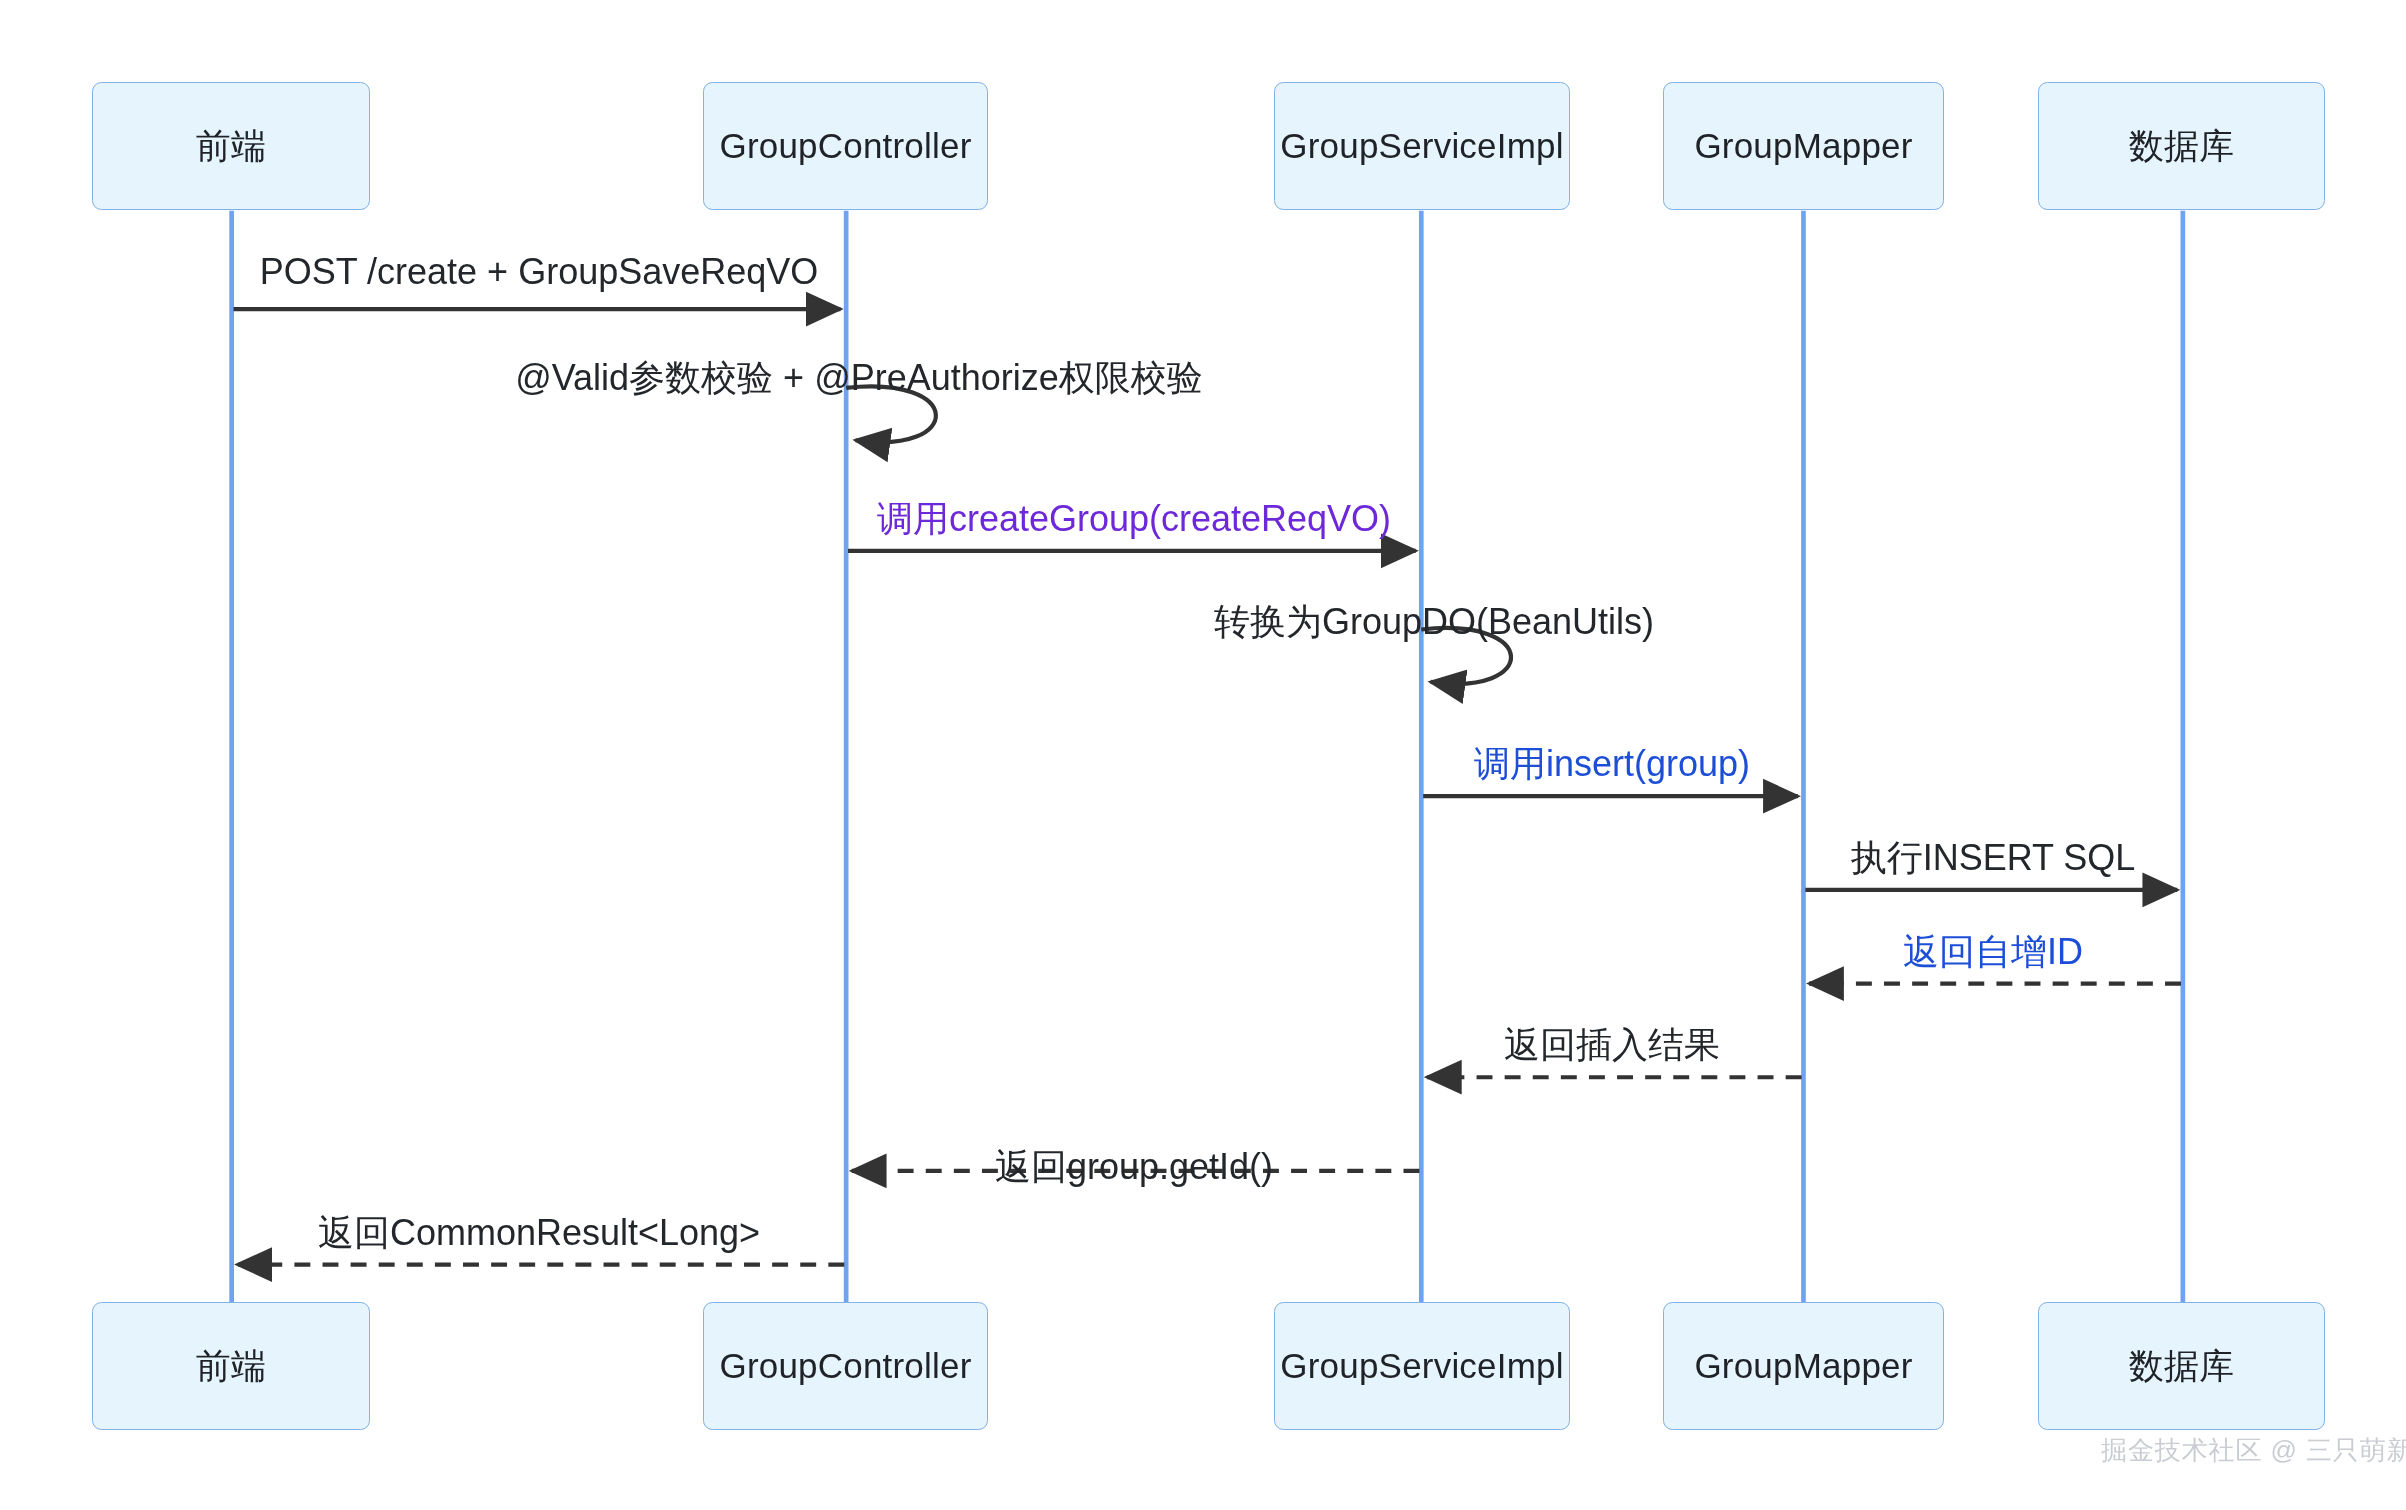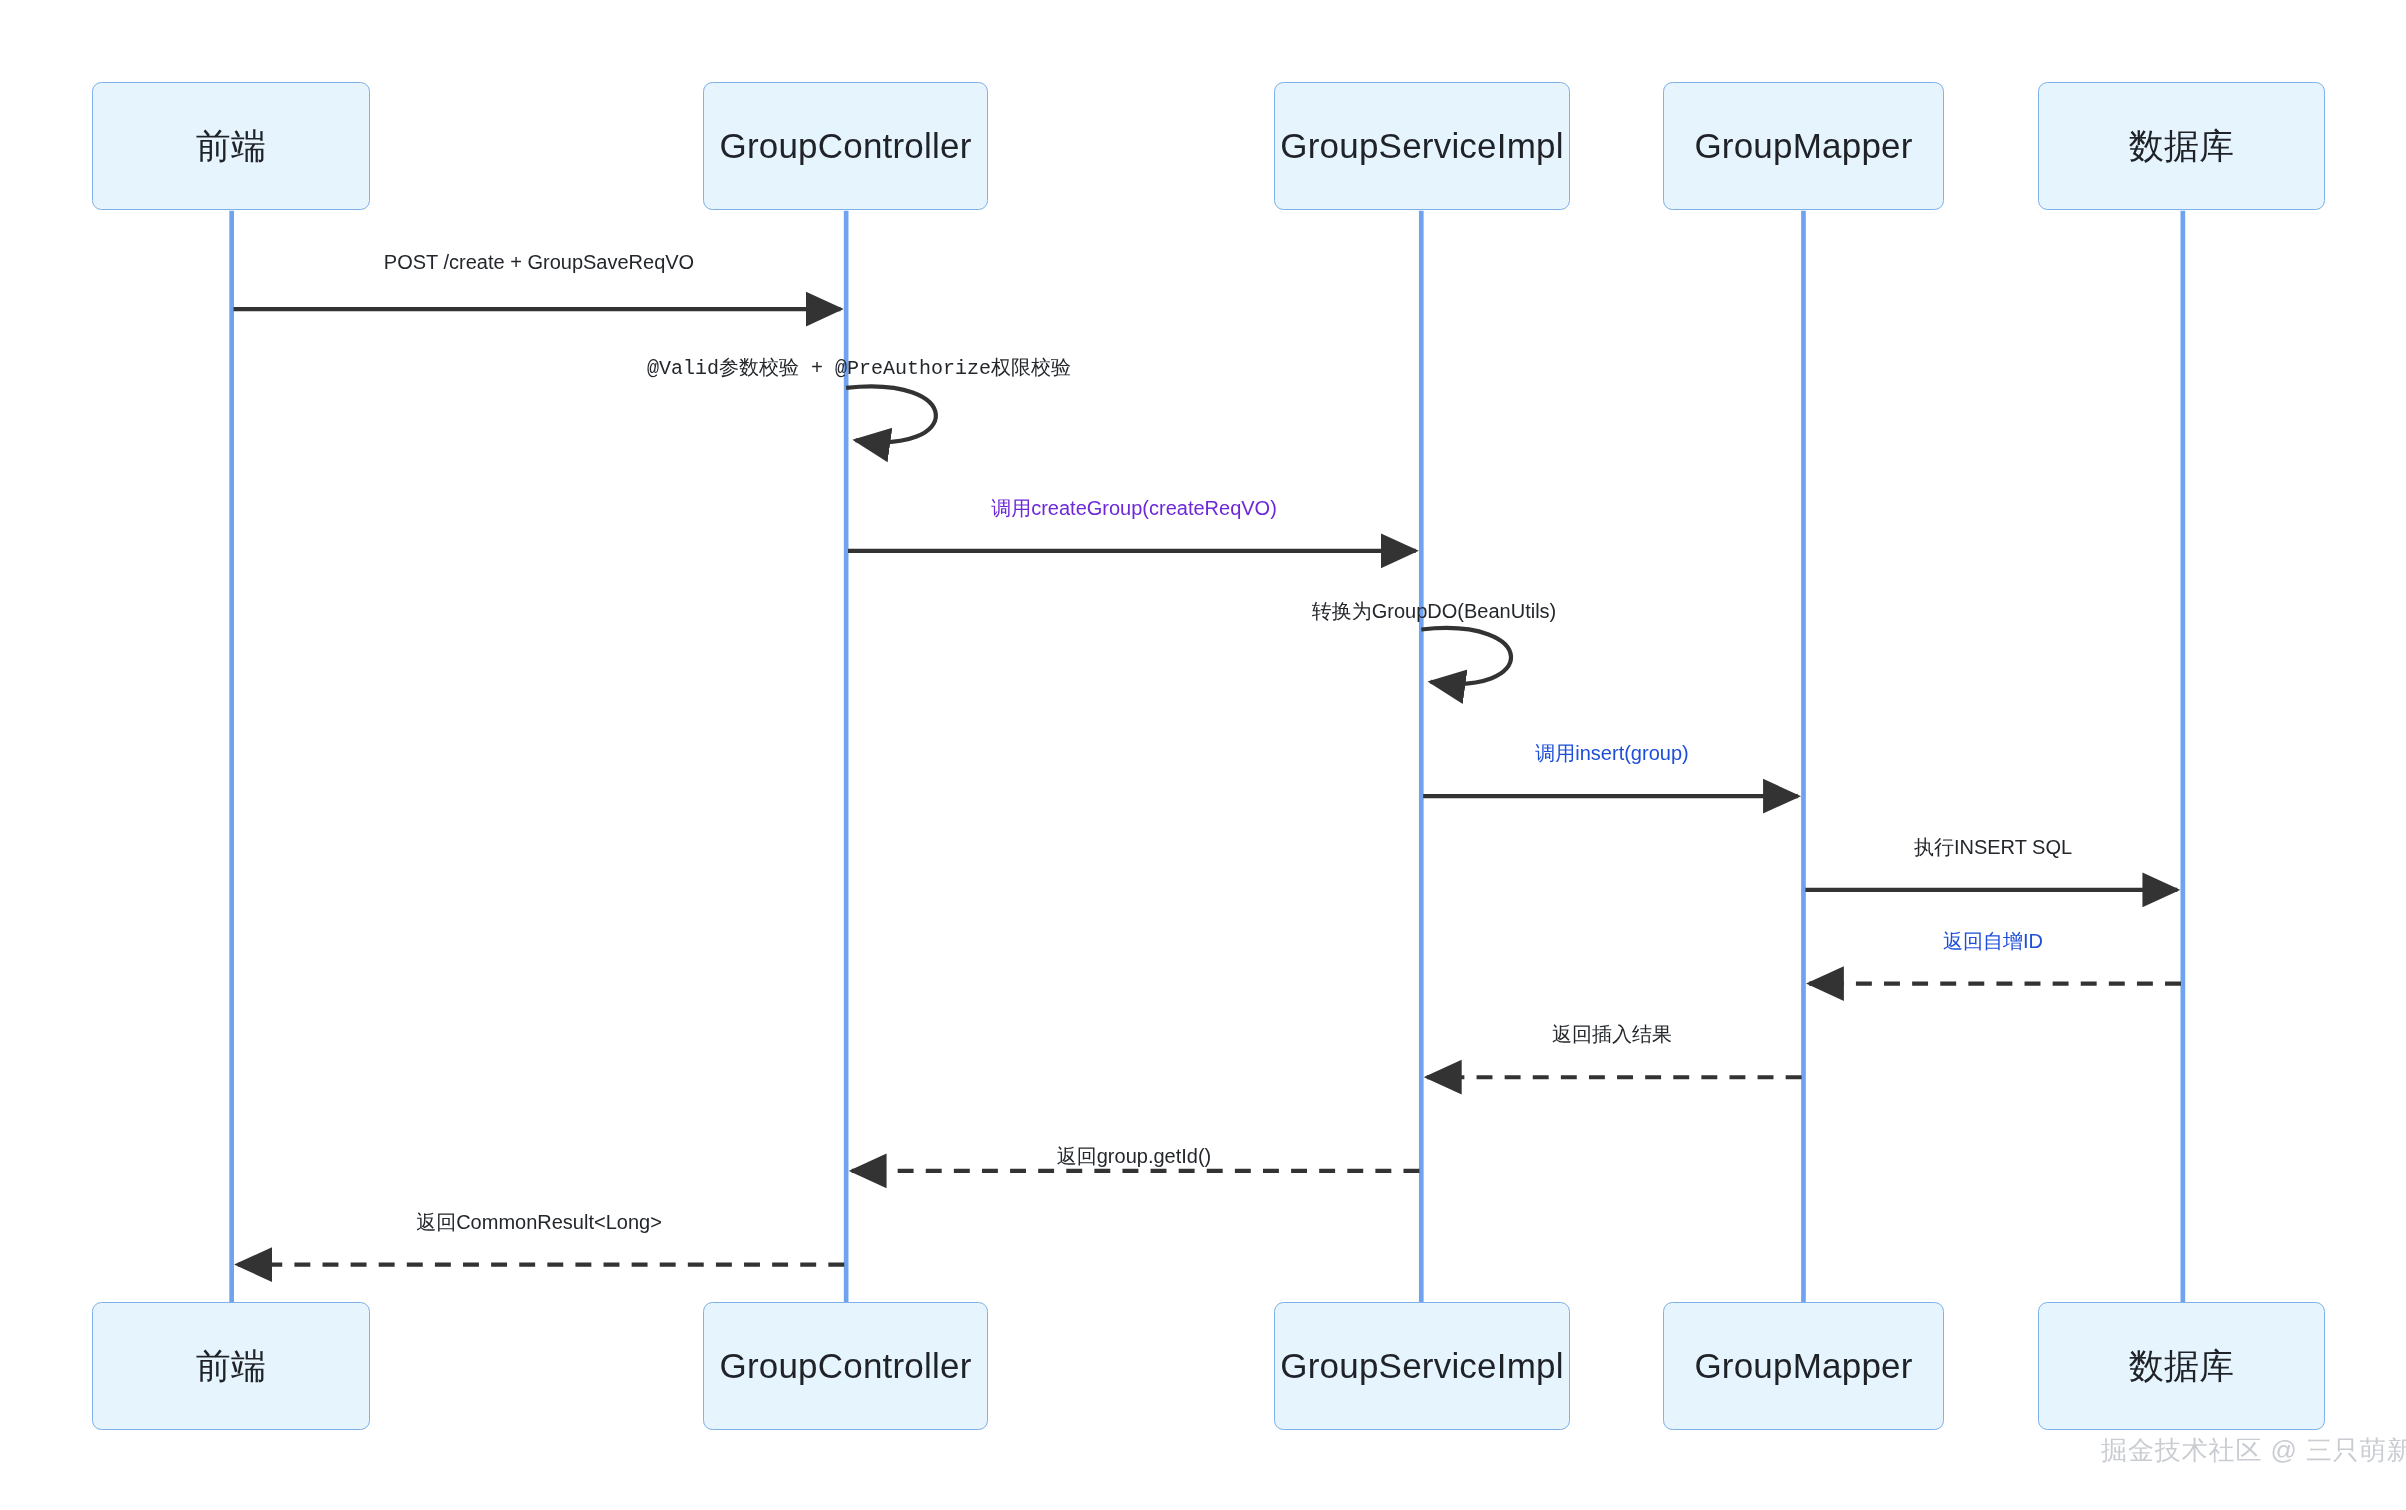--- a/index.html
+++ b/index.html
@@ -19,21 +19,21 @@
     border-radius:9.4px;
     display:flex;align-items:center;justify-content:center;
     color:#1f2328;
     font-size:35px;
     letter-spacing:0.2px;
     white-space:nowrap;
   }
   .msg-label{
     position:absolute;
     color:#23272b;
-    font-size:20px;
+    font-size:36px;
     white-space:nowrap;
     transform:translateX(-50%);
     text-align:center;
   }
   .watermark{
     position:absolute;
     color:#c9cdd2;
     font-size:26px;
     white-space:nowrap;
     letter-spacing:0.9px;
@@ -103,21 +103,21 @@
       </div>
       <div class="actor-box" style="left: 1663px; width: 281px; top: 1302px; height: 128px; background: rgb(230, 244, 253); border-color: rgb(128, 177, 232);">
         <span>GroupMapper</span>
       </div>
       <div class="actor-box" style="left: 2038px; width: 287px; top: 1302px; height: 128px; background: rgb(230, 244, 253); border-color: rgb(128, 177, 232);">
         <span>数据库</span>
       </div>
     </div>
   <div id="labels">
       <div class="msg-label" style="color: rgb(35, 39, 43); top: 251px; left: 539px;">POST /create + GroupSaveReqVO</div>
-      <div class="msg-label" style="color: rgb(35, 39, 43); top: 354px; left: 859px; font-family: Liberation Mono, monospace;">@Valid参数校验 + @PreAuthorize权限校验</div>
+      <div class="msg-label" style="color: rgb(35, 39, 43); top: 354px; left: 859px;">@Valid参数校验 + @PreAuthorize权限校验</div>
       <div class="msg-label" style="color: #6d28d9; top: 495px; left: 1134px;">调用createGroup(createReqVO)</div>
       <div class="msg-label" style="color: rgb(35, 39, 43); top: 598px; left: 1434px;">转换为GroupDO(BeanUtils)</div>
       <div class="msg-label" style="color: #1d4ed8; top: 740px; left: 1612px;">调用insert(group)</div>
       <div class="msg-label" style="color: rgb(35, 39, 43); top: 834px; left: 1993px;">执行INSERT SQL</div>
       <div class="msg-label" style="color: #1d4ed8; top: 928px; left: 1993px;">返回自增ID</div>
       <div class="msg-label" style="color: rgb(35, 39, 43); top: 1021px; left: 1612px;">返回插入结果</div>
       <div class="msg-label" style="color: rgb(35, 39, 43); top: 1115px; left: 1134px; margin-top: 28px;">返回group.getId()</div>
       <div class="msg-label" style="color: rgb(35, 39, 43); top: 1209px; left: 539px;">返回CommonResult&lt;Long&gt;</div>
     </div>
 

